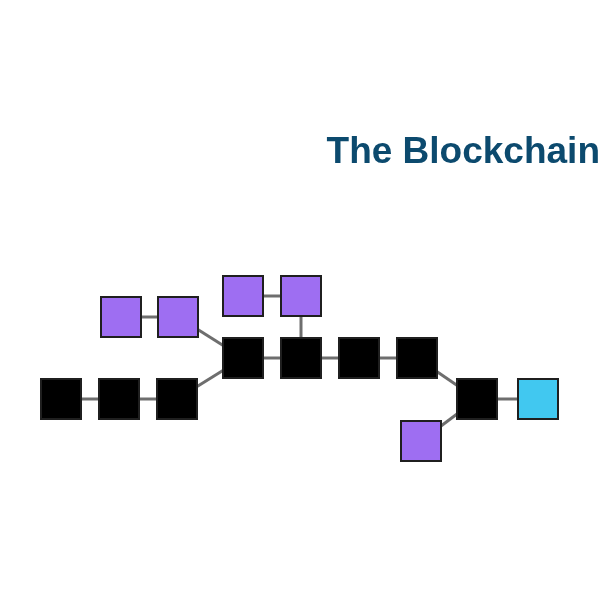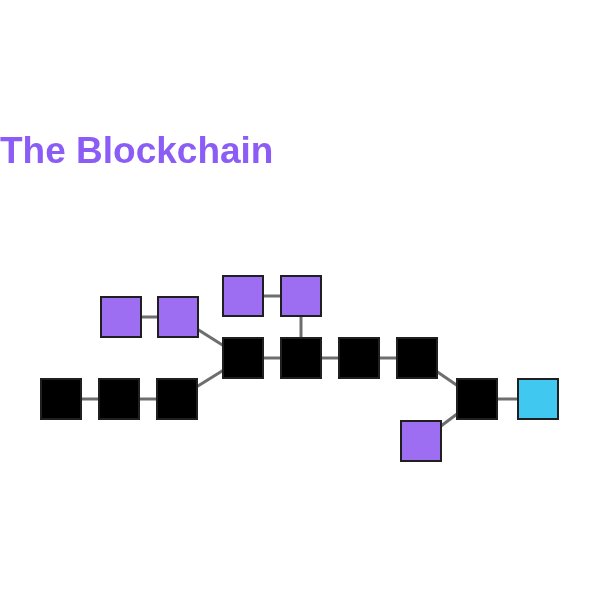--- a/index.html
+++ b/index.html
@@ -10,25 +10,25 @@
     background: #ffffff;
     overflow: hidden;
     font-family: "Liberation Sans", sans-serif;
   }
   .title {
     position: absolute;
     top: 132px;
     left: 0;
     width: 100%;
     margin: 0;
-    text-align: left;
+    text-align: right;
     font-size: 37px;
     line-height: 1;
     font-weight: 700;
-    color: #8b5cf6;
+    color: #0c4a6e;
   }
   .edges { position: absolute; left: 0; top: 0; }
   .block {
     position: absolute;
     box-sizing: border-box;
     border-style: solid;
   }
 </style>
 </head>
 <body>

